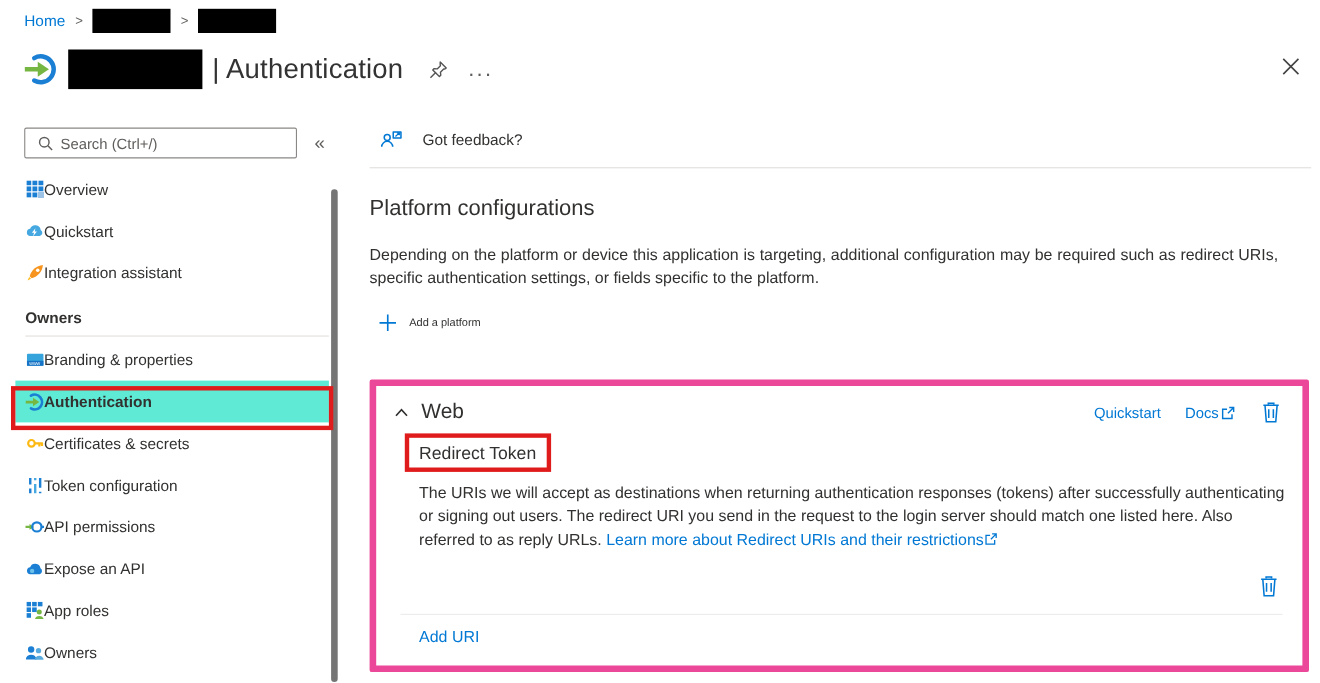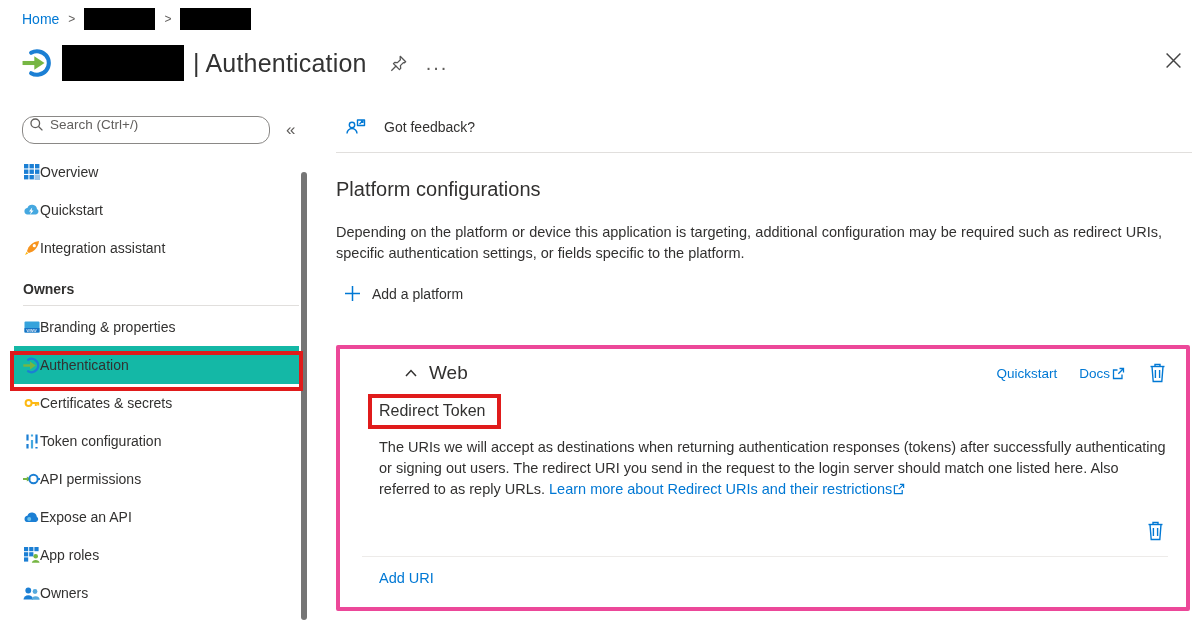--- a/index.html
+++ b/index.html
@@ -18,48 +18,48 @@
   .titlebar { position:absolute; left:22px; top:42px; right:20px; height:42px; display:flex; align-items:center; }
   .app-big-icon { width:30px; height:30px; flex:0 0 auto; }
   .title-redacted { width:122px; height:36px; margin-left:10px; }
   .page-title { font-size:25px; font-weight:400; color:#333; margin-left:9px; letter-spacing:.2px; }
   .pin-btn { margin-left:22px; cursor:pointer; display:flex; align-items:center; }
   .more-btn { margin-left:18px; color:#605e5c; font-size:20px; line-height:10px; cursor:pointer; letter-spacing:2px; }
   .close-btn { position:absolute; right:18px; top:52px; cursor:pointer; }
 
   
   .searchrow { position:absolute; left:22px; top:116px; width:284px; display:flex; align-items:center; }
-  .searchbox { width:248px; height:28px; border:1px solid #8a8886; border-radius:12px; background:#fff; display:flex; align-items:flex-start; padding:0 6px; }
+  .searchbox { width:248px; height:28px; border:1px solid #8a8886; border-radius:2px; background:#fff; display:flex; align-items:center; padding:0 11px; }
   .searchbox input { border:none; outline:none; flex:1; font-size:13.5px; font-family:"Liberation Sans",sans-serif; color:#323130; background:transparent; }
   .searchbox input::placeholder { color:#605e5c; }
   .collapse-btn { margin-left:16px; color:#605e5c; font-size:17px; cursor:pointer; }
 
   .sidebar { position:absolute; left:14px; top:153px; width:285px; }
   .side-item { height:38px; display:flex; align-items:center; padding-left:9px; font-size:14px; color:#323130; cursor:pointer; }
   .side-item .ic { width:17px; height:17px; flex:0 0 auto; display:flex; align-items:center; justify-content:center; }
-  .side-item.selected { background:#14b8a6; }
+  .side-item.selected { background:#5eead4;font-weight:bold; }
   .section-head { font-size:14px; font-weight:700; color:#323130; padding:14px 0 8px 9px; }
   .section-divider { height:1px; background:#e1dfdd; margin:0 0 2px 9px; }
 
   .side-scrollbar { position:absolute; left:301px; top:172px; width:6px; height:448px; background:#757575; border-radius:3px; cursor:pointer; }
 
   
   .annotation { position:absolute; border:4px solid #e01b1b; pointer-events:none; z-index:9; }
   .anno-sidebar { left:10px; top:351px; width:293px; height:40px; }
   .anno-redirect { left:368px; top:394px; width:133px; height:35px; }
 
   
   .feedback-row { position:absolute; left:346px; top:118px; display:flex; align-items:center; gap:18px; font-size:14px; color:#323130; cursor:pointer; }
   .main-divider { position:absolute; left:336px; top:152px; width:856px; height:1px; background:#e1dfdd; }
   .main-heading { position:absolute; left:336px; top:178px; font-size:20px; font-weight:400; color:#323130; }
   .main-desc { position:absolute; left:336px; top:222px; width:826px; font-size:14.5px; line-height:21px; color:#323130; text-align:justify; }
-  .add-platform { position:absolute; left:344px; top:285px; display:flex; align-items:center; gap:11px; font-size:14px; color:#323130; cursor:pointer; }
-
-  
-  .web-card { position:absolute; left:336px; top:345px; width:854px; height:266px; border:4px solid #ec4899; border-radius:2px; background:#fff;padding-left:48px; }
+  .add-platform { position:absolute; left:344px; top:285px; display:flex; align-items:center; gap:11px; font-size:10px; color:#323130; cursor:pointer; }
+
+  
+  .web-card { position:absolute; left:336px; top:345px; width:854px; height:266px; border:6px solid #ec4899; border-radius:2px; background:#fff; }
   .card-head { display:flex; align-items:center; padding:13px 20px 0 16px; }
   .card-title { font-size:19px; font-weight:400; color:#323130; margin-left:11px; }
   .card-links { margin-left:auto; display:flex; align-items:center; gap:22px; font-size:13.5px; }
   .card-links a { color:#0078d4; text-decoration:none; cursor:pointer; display:flex; align-items:center; gap:2px; }
   .redirect-heading { position:absolute; left:39px; top:53px; font-size:16px; color:#323130; }
   .card-desc { position:absolute; left:39px; top:88px; width:792px; font-size:14.5px; line-height:21px; color:#323130; }
   .card-desc a { color:#0078d4; text-decoration:none; cursor:pointer; }
   .uri-row-trash { position:absolute; right:22px; top:172px; cursor:pointer; }
   .card-divider { position:absolute; left:22px; right:18px; top:207px; height:1px; background:#edebe9; }
   .add-uri { position:absolute; left:39px; top:221px; font-size:14.5px; color:#0078d4; cursor:pointer; }

